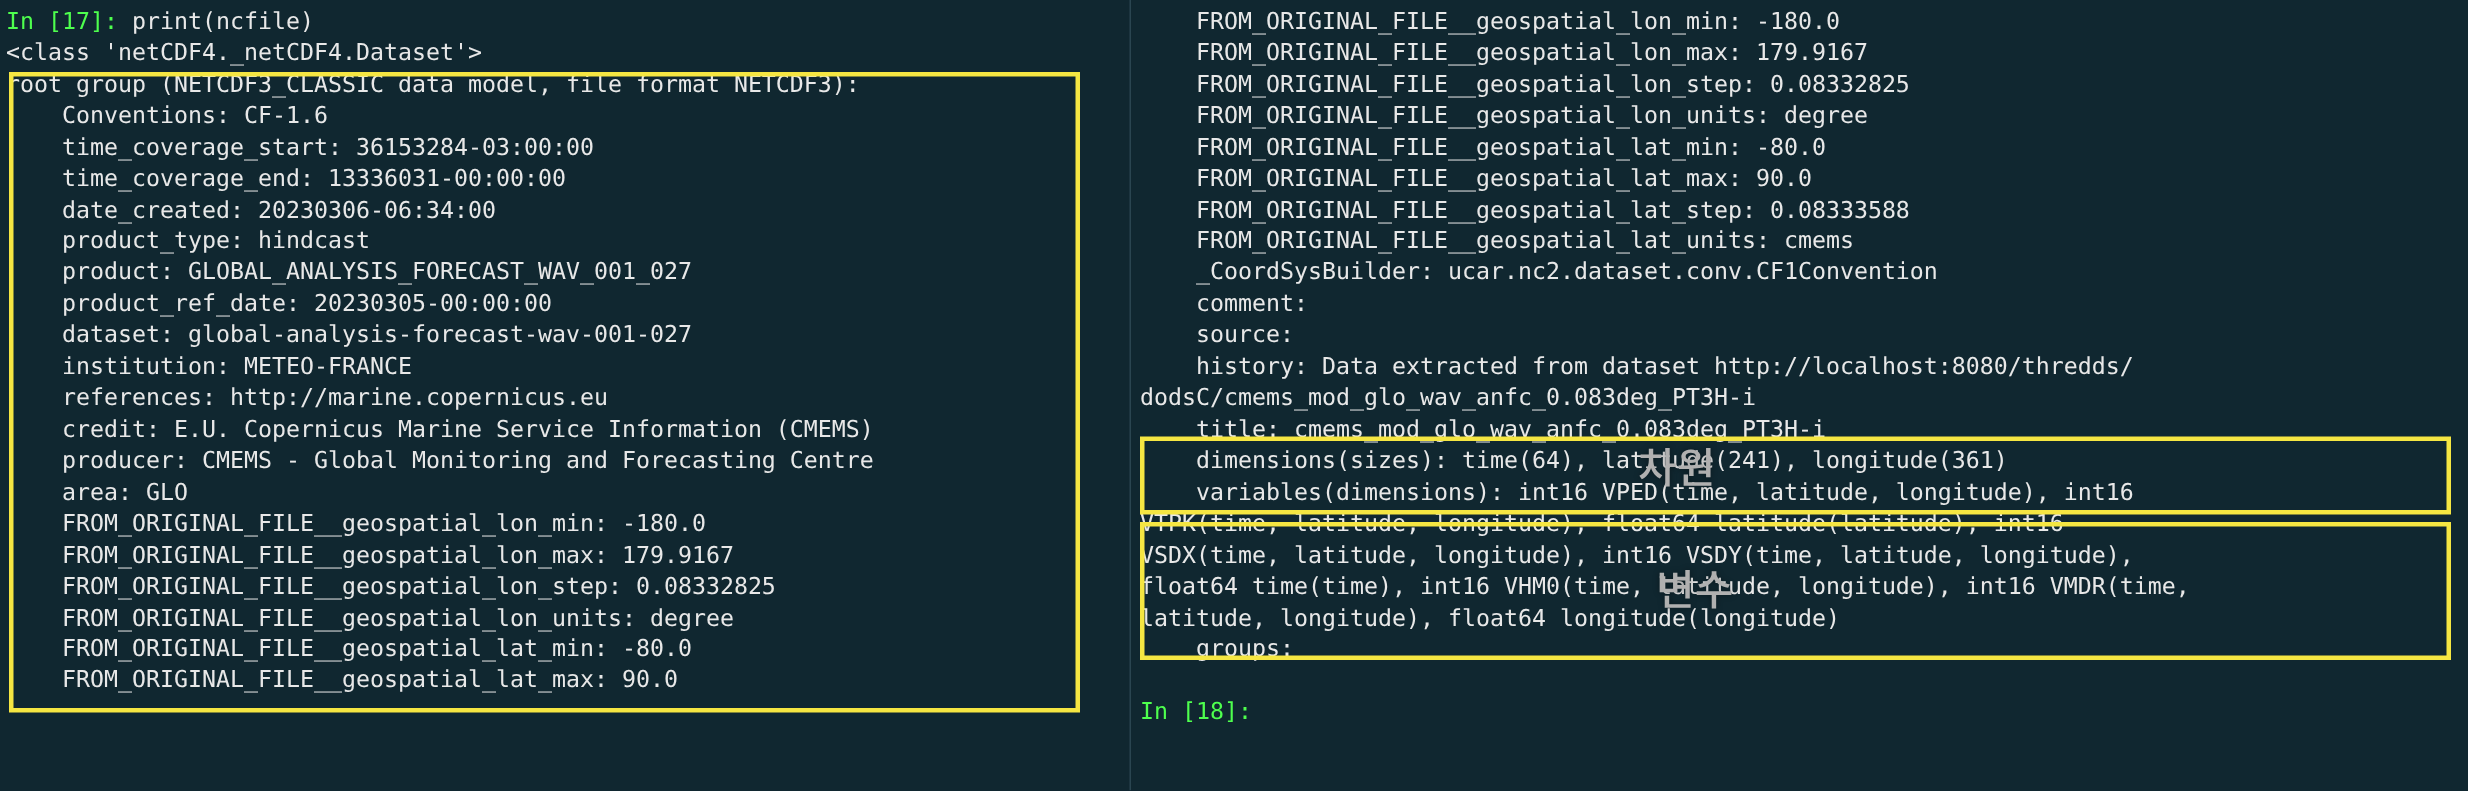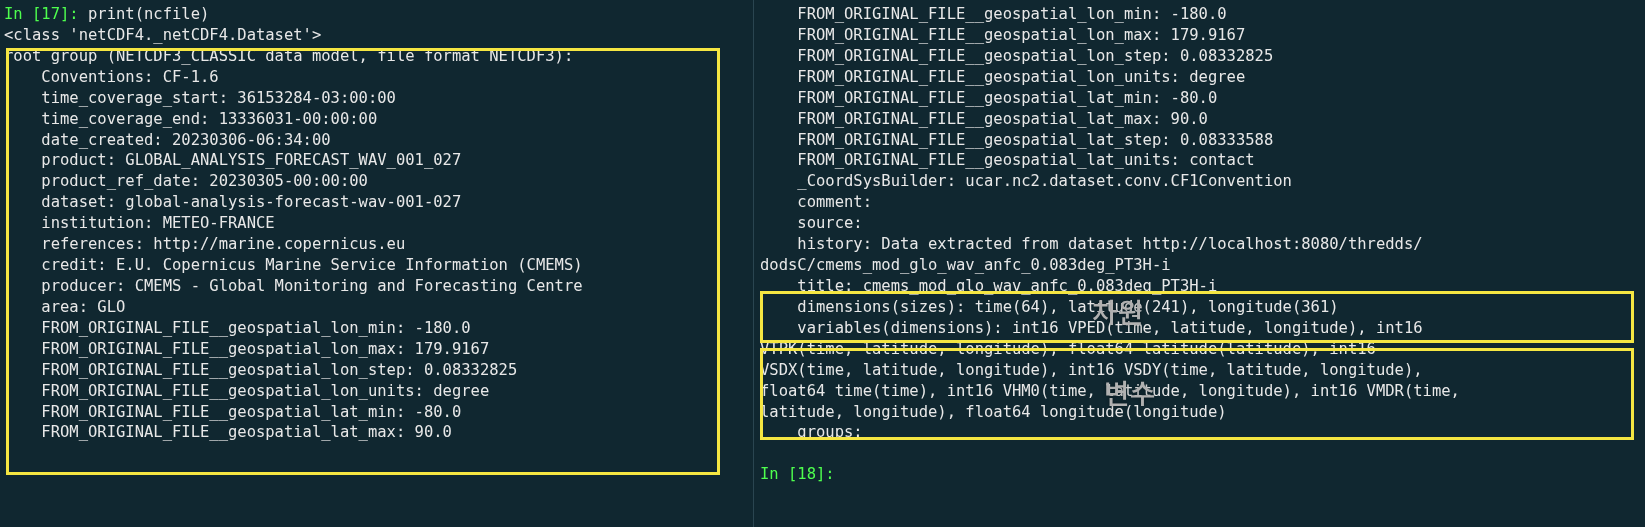--- a/index.html
+++ b/index.html
@@ -61,20 +61,21 @@
 <div class="terminal-container">
 
   <div class="panel panel-left">
     <div class="line"><span class="in-label">In </span><span class="in-bracket">[17]</span><span class="colon-sep">: </span><span class="code-call">print(ncfile)</span></div>
     <div class="output line">&lt;class 'netCDF4._netCDF4.Dataset'&gt;</div>
     <div class="output line">root group (NETCDF3_CLASSIC data model, file format NETCDF3):</div>
     <div class="output line">    Conventions: CF-1.6</div>
     <div class="output line">    time_coverage_start: 36153284-03:00:00</div>
     <div class="output line">    time_coverage_end: 13336031-00:00:00</div>
     <div class="output line">    date_created: 20230306-06:34:00</div>
+    <div class="output line">    product_type: hindcast</div>
     <div class="output line">    product: GLOBAL_ANALYSIS_FORECAST_WAV_001_027</div>
     <div class="output line">    product_ref_date: 20230305-00:00:00</div>
     <div class="output line">    dataset: global-analysis-forecast-wav-001-027</div>
     <div class="output line">    institution: METEO-FRANCE</div>
     <div class="output line">    references: http://marine.copernicus.eu</div>
     <div class="output line">    credit: E.U. Copernicus Marine Service Information (CMEMS)</div>
     <div class="output line">    producer: CMEMS - Global Monitoring and Forecasting Centre</div>
     <div class="output line">    area: GLO</div>
     <div class="output line">    FROM_ORIGINAL_FILE__geospatial_lon_min: -180.0</div>
     <div class="output line">    FROM_ORIGINAL_FILE__geospatial_lon_max: 179.9167</div>
@@ -87,21 +88,21 @@
   </div>
 
   <div class="panel panel-right">
     <div class="output line">    FROM_ORIGINAL_FILE__geospatial_lon_min: -180.0</div>
     <div class="output line">    FROM_ORIGINAL_FILE__geospatial_lon_max: 179.9167</div>
     <div class="output line">    FROM_ORIGINAL_FILE__geospatial_lon_step: 0.08332825</div>
     <div class="output line">    FROM_ORIGINAL_FILE__geospatial_lon_units: degree</div>
     <div class="output line">    FROM_ORIGINAL_FILE__geospatial_lat_min: -80.0</div>
     <div class="output line">    FROM_ORIGINAL_FILE__geospatial_lat_max: 90.0</div>
     <div class="output line">    FROM_ORIGINAL_FILE__geospatial_lat_step: 0.08333588</div>
-    <div class="output line">    FROM_ORIGINAL_FILE__geospatial_lat_units: contact</div>
+    <div class="output line">    FROM_ORIGINAL_FILE__geospatial_lat_units: cmems</div>
     <div class="output line">    _CoordSysBuilder: ucar.nc2.dataset.conv.CF1Convention</div>
     <div class="output line">    comment:</div>
     <div class="output line">    source:</div>
     <div class="output line">    history: Data extracted from dataset http://localhost:8080/thredds/</div>
     <div class="output line">dodsC/cmems_mod_glo_wav_anfc_0.083deg_PT3H-i</div>
     <div class="output line">    title: cmems_mod_glo_wav_anfc_0.083deg_PT3H-i</div>
     <div class="output line">    dimensions(sizes): time(64), latitude(241), longitude(361)</div>
     <div class="output line">    variables(dimensions): int16 VPED(time, latitude, longitude), int16</div>
     <div class="output line">VTPK(time, latitude, longitude), float64 latitude(latitude), int16</div>
     <div class="output line">VSDX(time, latitude, longitude), int16 VSDY(time, latitude, longitude),</div>

